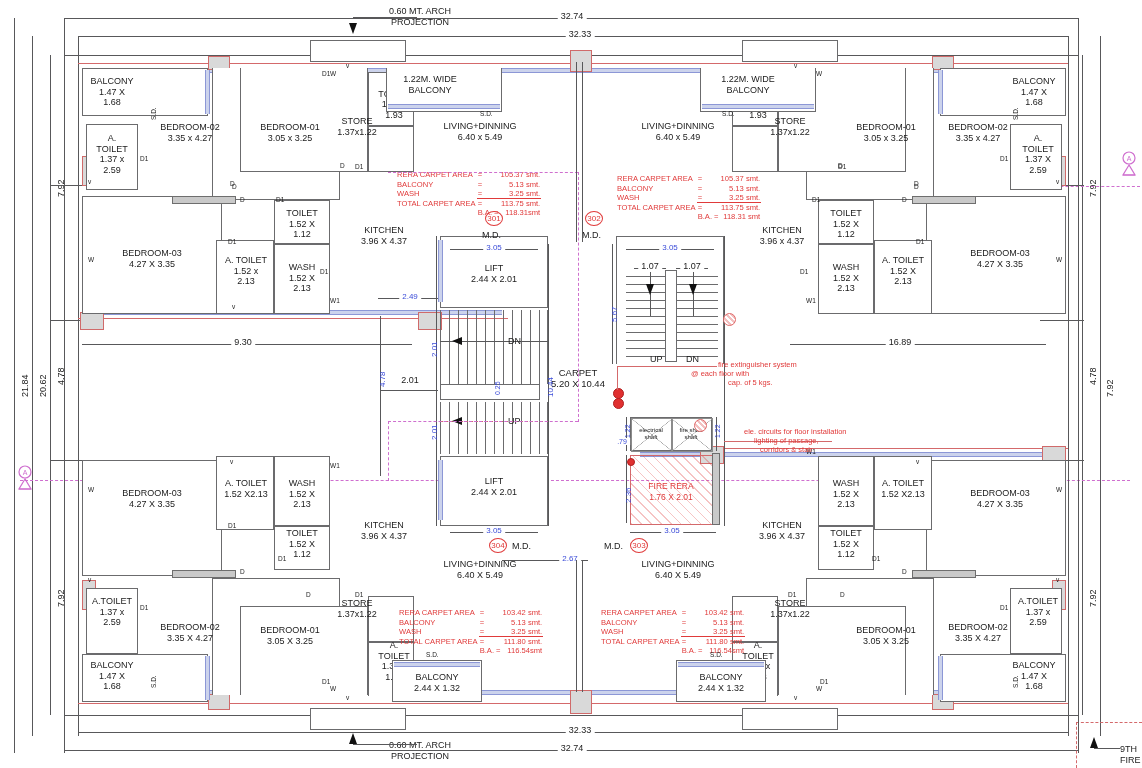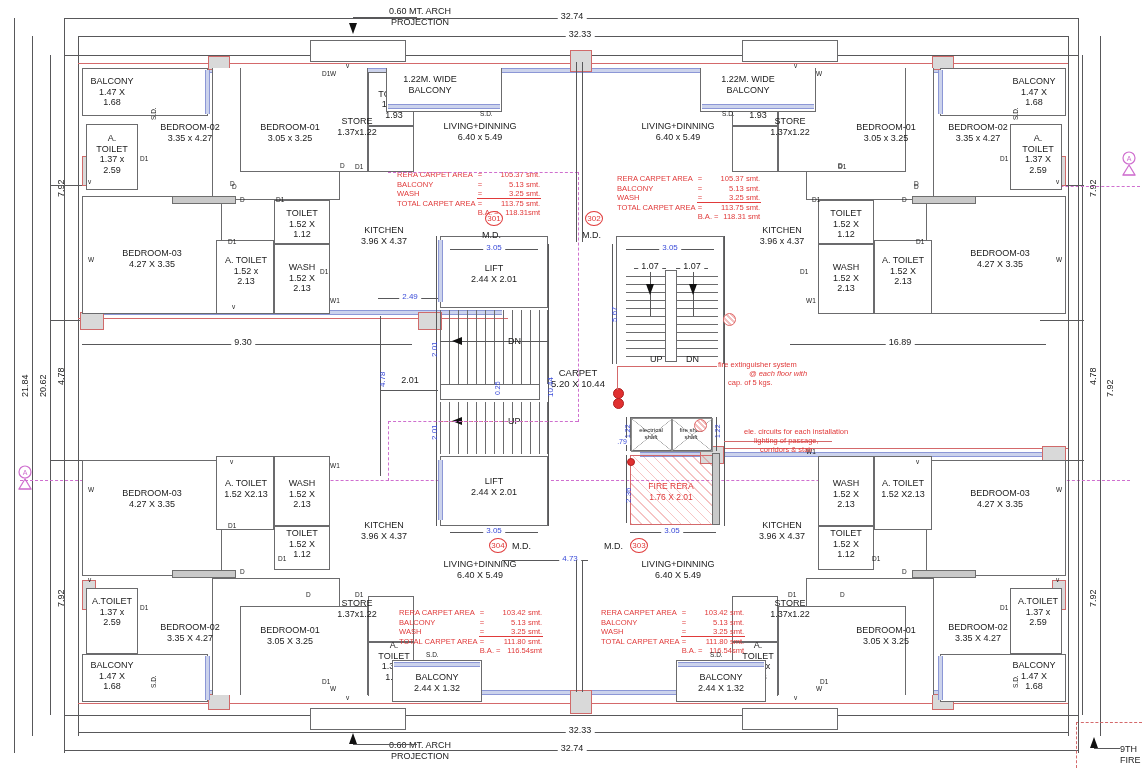--- a/index.html
+++ b/index.html
@@ -779,30 +779,30 @@
   <div class="dimtxtv rotraw blue" style="left:624px;top:506px;font-size:8px;color:#3a4bd8;background:transparent;">2.36</div>
   <div class="dim" style="left:630px;top:532px;width:86px;"></div>
   <div class="dimtxt blue" style="left:672px;top:526px;font-size:8px;color:#3a4bd8;">3.05</div>
   <div class="dot" style="left:627px;top:458px;width:6px;height:6px;"></div>
 
   <div class="dot" style="left:613px;top:388px;width:9px;height:9px;"></div>
   <div class="dot" style="left:613px;top:398px;width:9px;height:9px;"></div>
   <div class="redln" style="left:617px;top:366px;width:1px;height:24px;"></div>
   <div class="redln" style="left:617px;top:366px;width:100px;height:1px;"></div>
   <div class="t sm red" style="left:718px;top:361px;color:#e03a3a;">fire extinguisher system</div>
-  <div class="t sm red" style="left:749px;top:370px;color:#e03a3a;font-style:italic;">@ each floor with</div>
+  <div class="t sm red" style="left:691px;top:370px;color:#e03a3a;">@ each floor with</div>
   <div class="t sm red" style="left:728px;top:379px;color:#e03a3a;">cap. of 5 kgs.</div>
 
   <div class="redln" style="left:724px;top:441px;width:108px;height:1px;"></div>
-  <div class="t sm red" style="left:744px;top:428px;color:#e03a3a;">ele. circuits for each installation</div>
+  <div class="t sm red" style="left:744px;top:428px;color:#e03a3a;">ele. circuits for floor installation</div>
   <div class="t sm red" style="left:754px;top:437px;color:#e03a3a;">lighting of passage,</div>
   <div class="t sm red" style="left:760px;top:446px;color:#e03a3a;">corridors &amp; stair</div>
 
   <div class="dim" style="left:502px;top:560px;width:86px;"></div>
-  <div class="dimtxt blue" style="left:570px;top:554px;font-size:8px;color:#3a4bd8;">4.73</div>
+  <div class="dimtxt blue" style="left:570px;top:554px;font-size:8px;color:#3a4bd8;">2.67</div>
 
   <div class="umark" style="left:485px;top:211px;">301</div>
   <div class="t" style="left:482px;top:230px;">M.D.</div>
   <div class="umark" style="left:585px;top:211px;">302</div>
   <div class="t" style="left:582px;top:230px;">M.D.</div>
   <div class="umark" style="left:489px;top:538px;">304</div>
   <div class="t" style="left:512px;top:541px;">M.D.</div>
   <div class="umark" style="left:630px;top:538px;">303</div>
   <div class="t" style="left:604px;top:541px;">M.D.</div>
 

